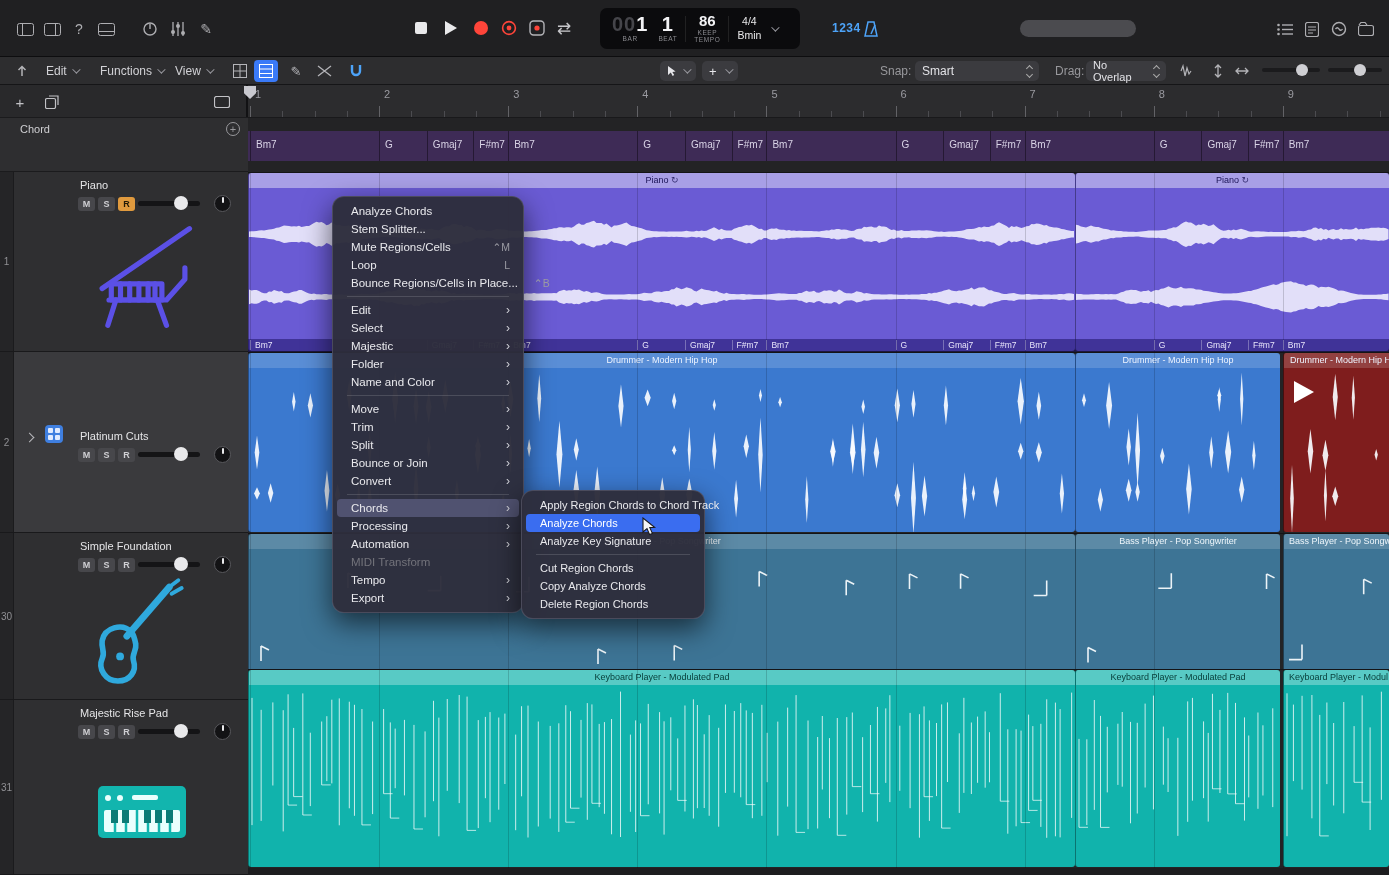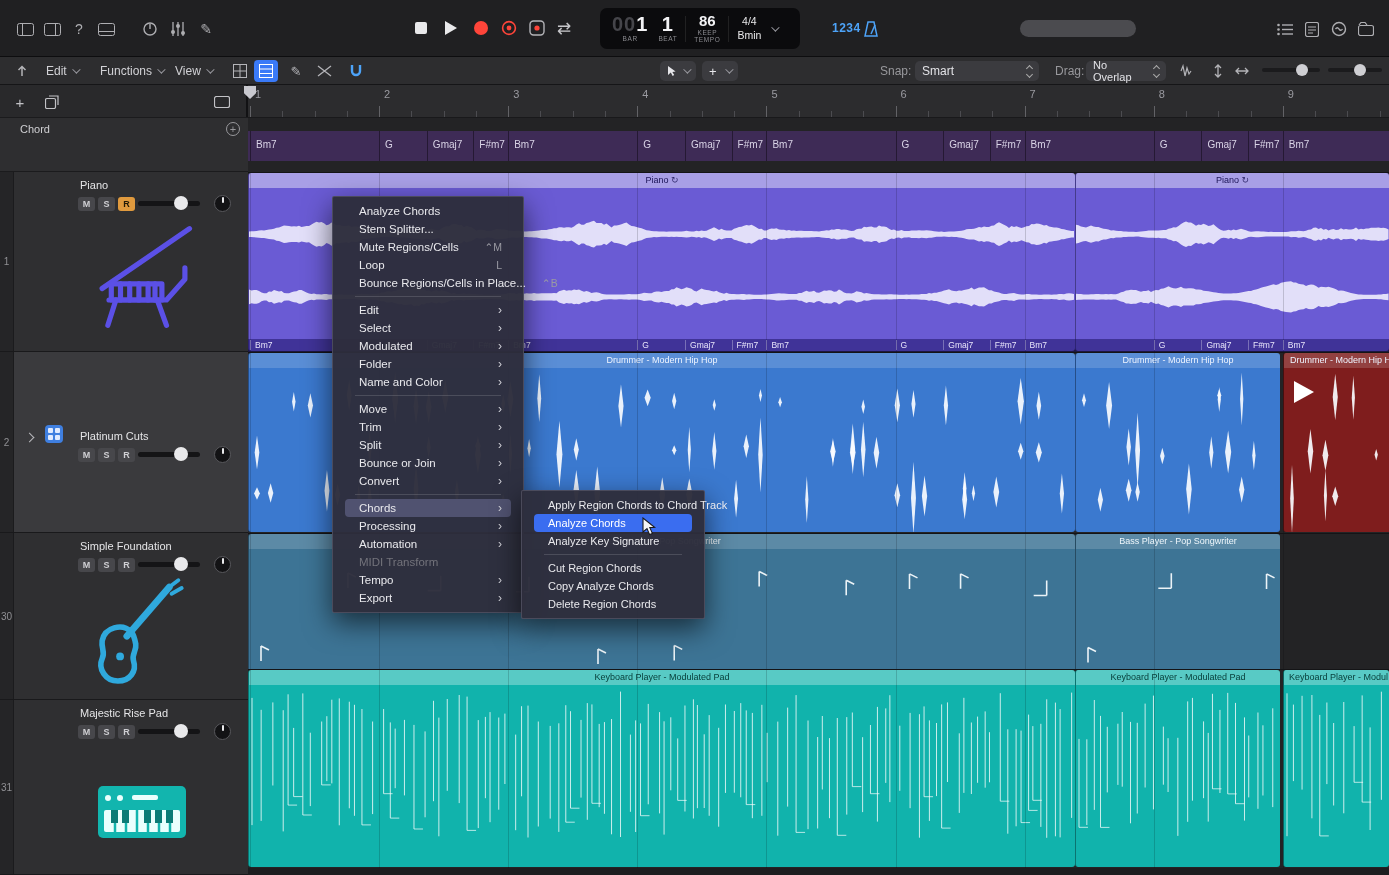--- a/index.html
+++ b/index.html
@@ -77,21 +77,21 @@
   .region{position:absolute;top:0;bottom:1px;border-radius:3px;overflow:hidden;border-left:1px solid rgba(0,0,0,.35);}
   .region-strip{height:15px;font-size:9px;line-height:15px;padding:0 5px;white-space:nowrap;overflow:hidden;text-align:center;}
   .loop-badge{font-size:9px;opacity:.85;}
   .wave{position:absolute;left:0;top:15px;}
   .gline{position:absolute;top:0;bottom:0;width:1px;background:rgba(0,0,0,.16);}
   .pchords{position:absolute;left:0;right:0;bottom:0;height:13px;background:rgba(22,12,92,.5);overflow:hidden;}
   .pchord{position:absolute;top:1px;padding-left:4px;border-left:1px solid rgba(255,255,255,.3);font-size:8.5px;color:#e8e5fb;white-space:nowrap;}
   .big-arrow{position:absolute;left:10px;top:28px;width:0;height:0;border-top:11px solid transparent;border-bottom:11px solid transparent;border-left:20px solid #fff;}
 
   
-  .menu{position:absolute;background:rgba(45,45,60,0.97);border:1px solid rgba(130,130,150,.35);border-radius:2px;padding:5px 8px;box-shadow:0 10px 28px rgba(0,0,0,.6);z-index:50;font-size:11.5px;color:#e9e9ed;}
+  .menu{position:absolute;background:rgba(45,45,60,0.97);border:1px solid rgba(130,130,150,.35);border-radius:12px;padding:5px 0;box-shadow:0 10px 28px rgba(0,0,0,.6);z-index:50;font-size:11.5px;color:#e9e9ed;}
   .mi{height:18px;line-height:18px;padding:0 9px 0 14px;display:flex;align-items:center;border-radius:4px;margin:0 4px;}
   .mi .lab{flex:1;white-space:nowrap;}
   .mi .sc{color:#9a9aa2;margin-left:16px;font-size:10.5px;}
   .mi .arr{margin-left:10px;color:#cfcfd6;font-size:12px;}
   .mi.hl-gray{background:#505270;}
   .mi.hl-blue{background:#3a6df0;color:#fff;}
   .mi.disabled{color:#73737b;}
   .msep{height:1px;background:rgba(255,255,255,.14);margin:4px 14px;}
 
   .cursor{position:absolute;z-index:60;}
@@ -710,20 +710,27 @@
           <path d="M711.5696904254146 24.853476804811507 v15 M711.5696904254146 24.853476804811507 l8 4" stroke="rgba(245,250,252,0.95)" stroke-width="1.6" fill="none"></path>
           <path d="M784.6892297049053 46.520289366263896 h13 M797.6892297049053 31.520289366263896 v15" stroke="rgba(245,250,252,0.95)" stroke-width="1.6" fill="none"></path>
         </svg>
       </div>
       <div class="region" style="left: 827px; width: 205px; background: rgb(61, 116, 149);">
         <div class="region-strip" style="background: rgba(255, 255, 255, 0.16); color: rgb(238, 246, 251);">Bass Player - Pop Songwriter</div>
         <svg width="205" height="152" class="wave">
           <path d="M12 98.44701942399145 v15 M12 98.44701942399145 l8 4" stroke="rgba(245,250,252,0.95)" stroke-width="1.6" fill="none"></path>
           <path d="M82.30600542621687 39.31223194779828 h13 M95.30600542621687 24.31223194779828 v15" stroke="rgba(245,250,252,0.95)" stroke-width="1.6" fill="none"></path>
           <path d="M190.5357824107632 24.90610432544723 v15 M190.5357824107632 24.90610432544723 l8 4" stroke="rgba(245,250,252,0.95)" stroke-width="1.6" fill="none"></path>
+        </svg>
+      </div>
+      <div class="region" style="left: 1035px; width: 106px; background: rgb(61, 116, 149);">
+        <div class="region-strip" style="background: rgba(255, 255, 255, 0.16); color: rgb(238, 246, 251);">Bass Player - Pop Songw</div>
+        <svg width="106" height="152" class="wave">
+          <path d="M5 110.60097235597671 h13 M18 95.60097235597671 v15" stroke="rgba(245,250,252,0.95)" stroke-width="1.6" fill="none"></path>
+          <path d="M79.69368726201355 30.14701310046017 v15 M79.69368726201355 30.14701310046017 l8 4" stroke="rgba(245,250,252,0.95)" stroke-width="1.6" fill="none"></path>
         </svg>
       </div>
       <div class="gline" style="left: 2px;"></div>
       <div class="gline" style="left: 131.1px;"></div>
       <div class="gline" style="left: 260.2px;"></div>
       <div class="gline" style="left: 389.3px;"></div>
       <div class="gline" style="left: 518.4px;"></div>
       <div class="gline" style="left: 647.5px;"></div>
       <div class="gline" style="left: 776.6px;"></div>
       <div class="gline" style="left: 905.7px;"></div>
@@ -957,21 +964,21 @@
       <div class="msep"></div>
       <div class="mi">
         <span class="lab">Edit</span>
         <span class="arr">›</span>
       </div>
       <div class="mi">
         <span class="lab">Select</span>
         <span class="arr">›</span>
       </div>
       <div class="mi">
-        <span class="lab">Modulated</span>
+        <span class="lab">Majestic</span>
         <span class="arr">›</span>
       </div>
       <div class="mi">
         <span class="lab">Folder</span>
         <span class="arr">›</span>
       </div>
       <div class="mi">
         <span class="lab">Name and Color</span>
         <span class="arr">›</span>
       </div>

